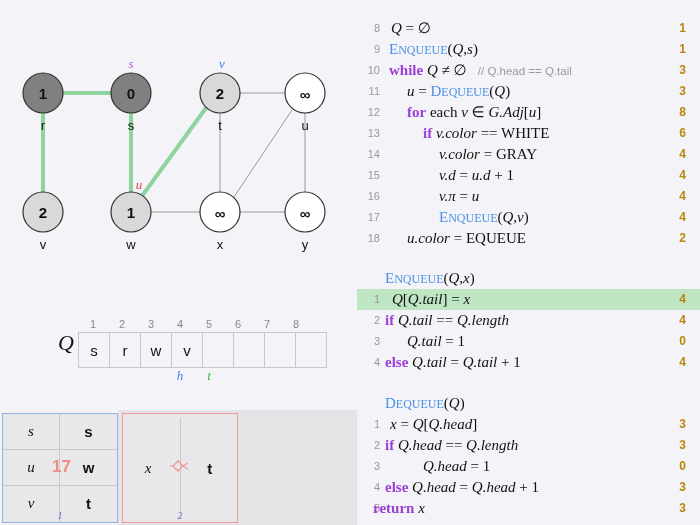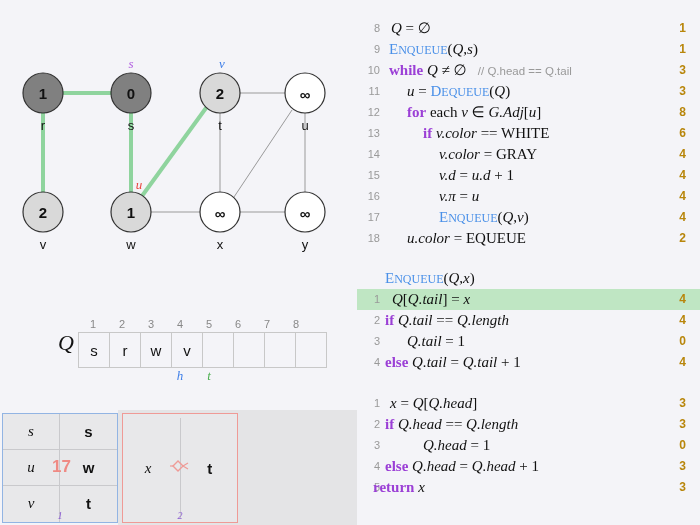--- a/index.html
+++ b/index.html
@@ -319,20 +319,23 @@
       <span class="cost">0</span>
     </div>
     <div class="cl">
       <span class="ln">4</span>
       <span class="code" style="left:28px;text-align:center;"><span class="kw">else</span> <i>Q.tail</i> = <i>Q.tail</i> + 1</span>
       <span class="cost">4</span>
     </div>
   </div>
 
   <div class="code-block" id="dequeue-block" style="top:393px;">
+    <div class="proc">
+      <span class="code" style="left:28px;"><span class="fn">D<span class="sc">EQUEUE</span></span>(<i>Q</i>)</span>
+    </div>
 
     <div class="cl">
       <span class="ln">1</span>
       <span class="code" style="left:33px;"><i>x</i> = <i>Q</i>[<i>Q.head</i>]</span>
       <span class="cost">3</span>
     </div>
     <div class="cl">
       <span class="ln">2</span>
       <span class="code" style="left:28px;"><span class="kw">if</span> <i>Q.head</i> == <i>Q.length</i></span>
       <span class="cost">3</span>

